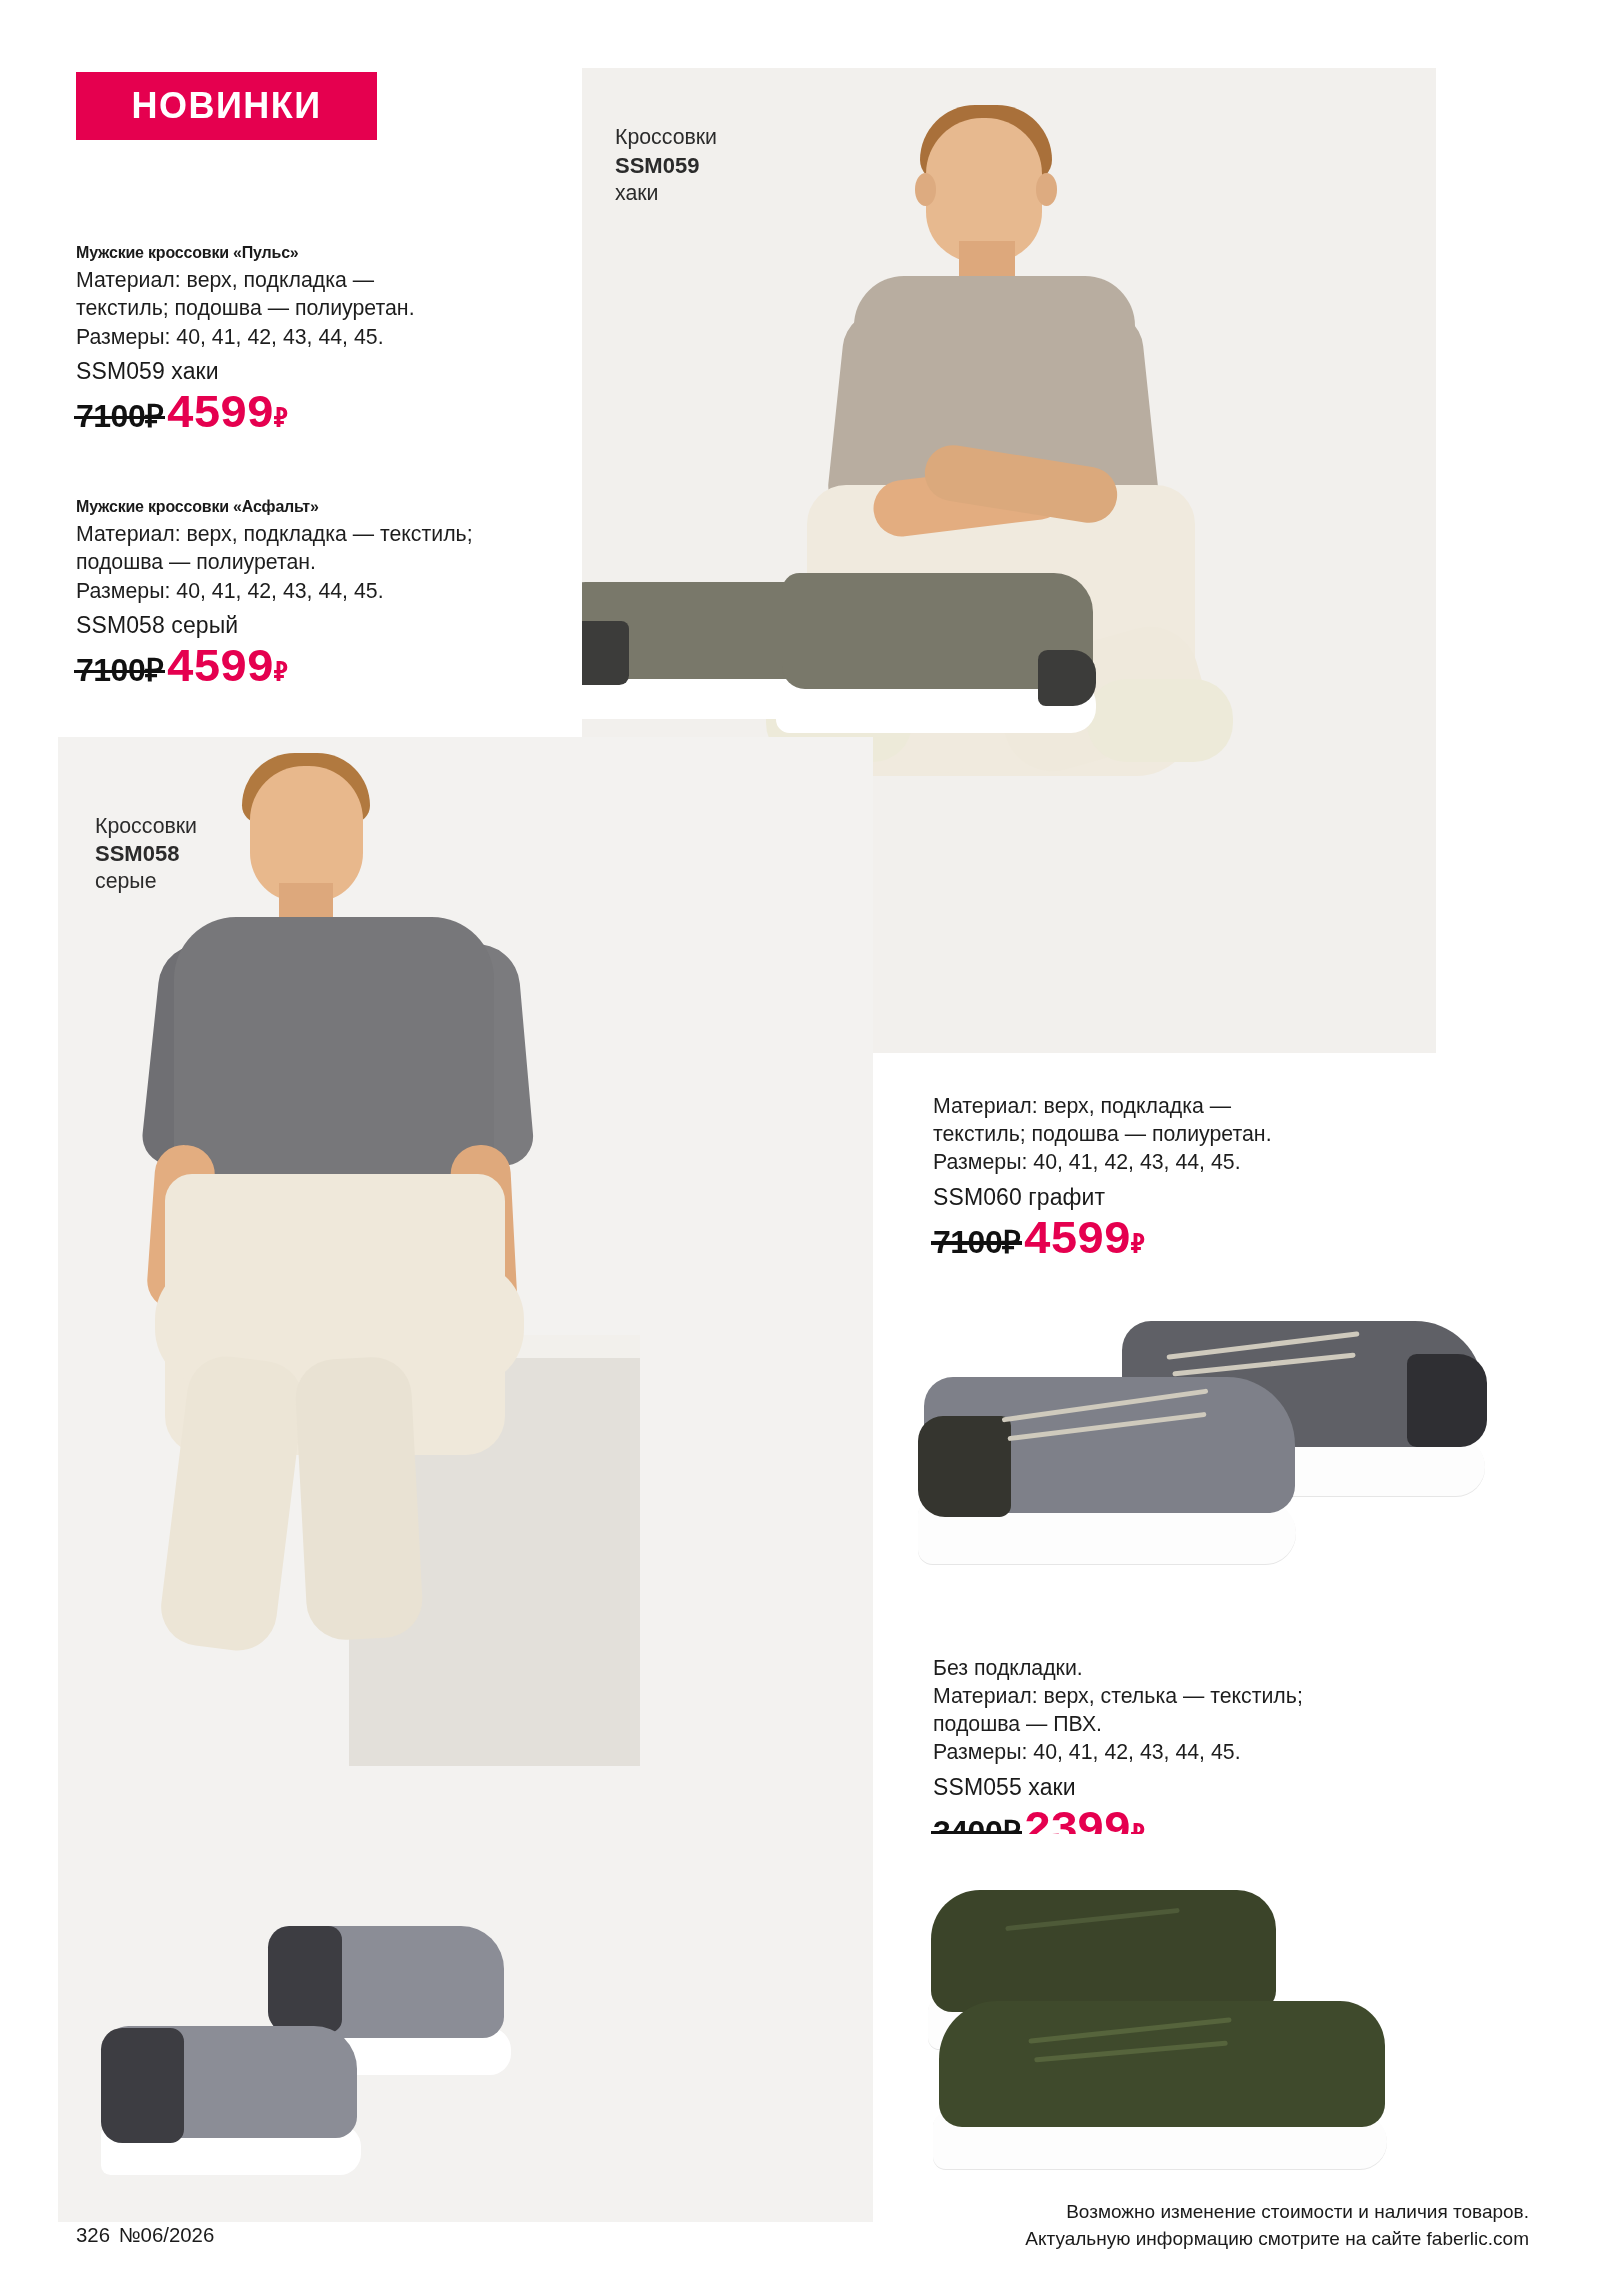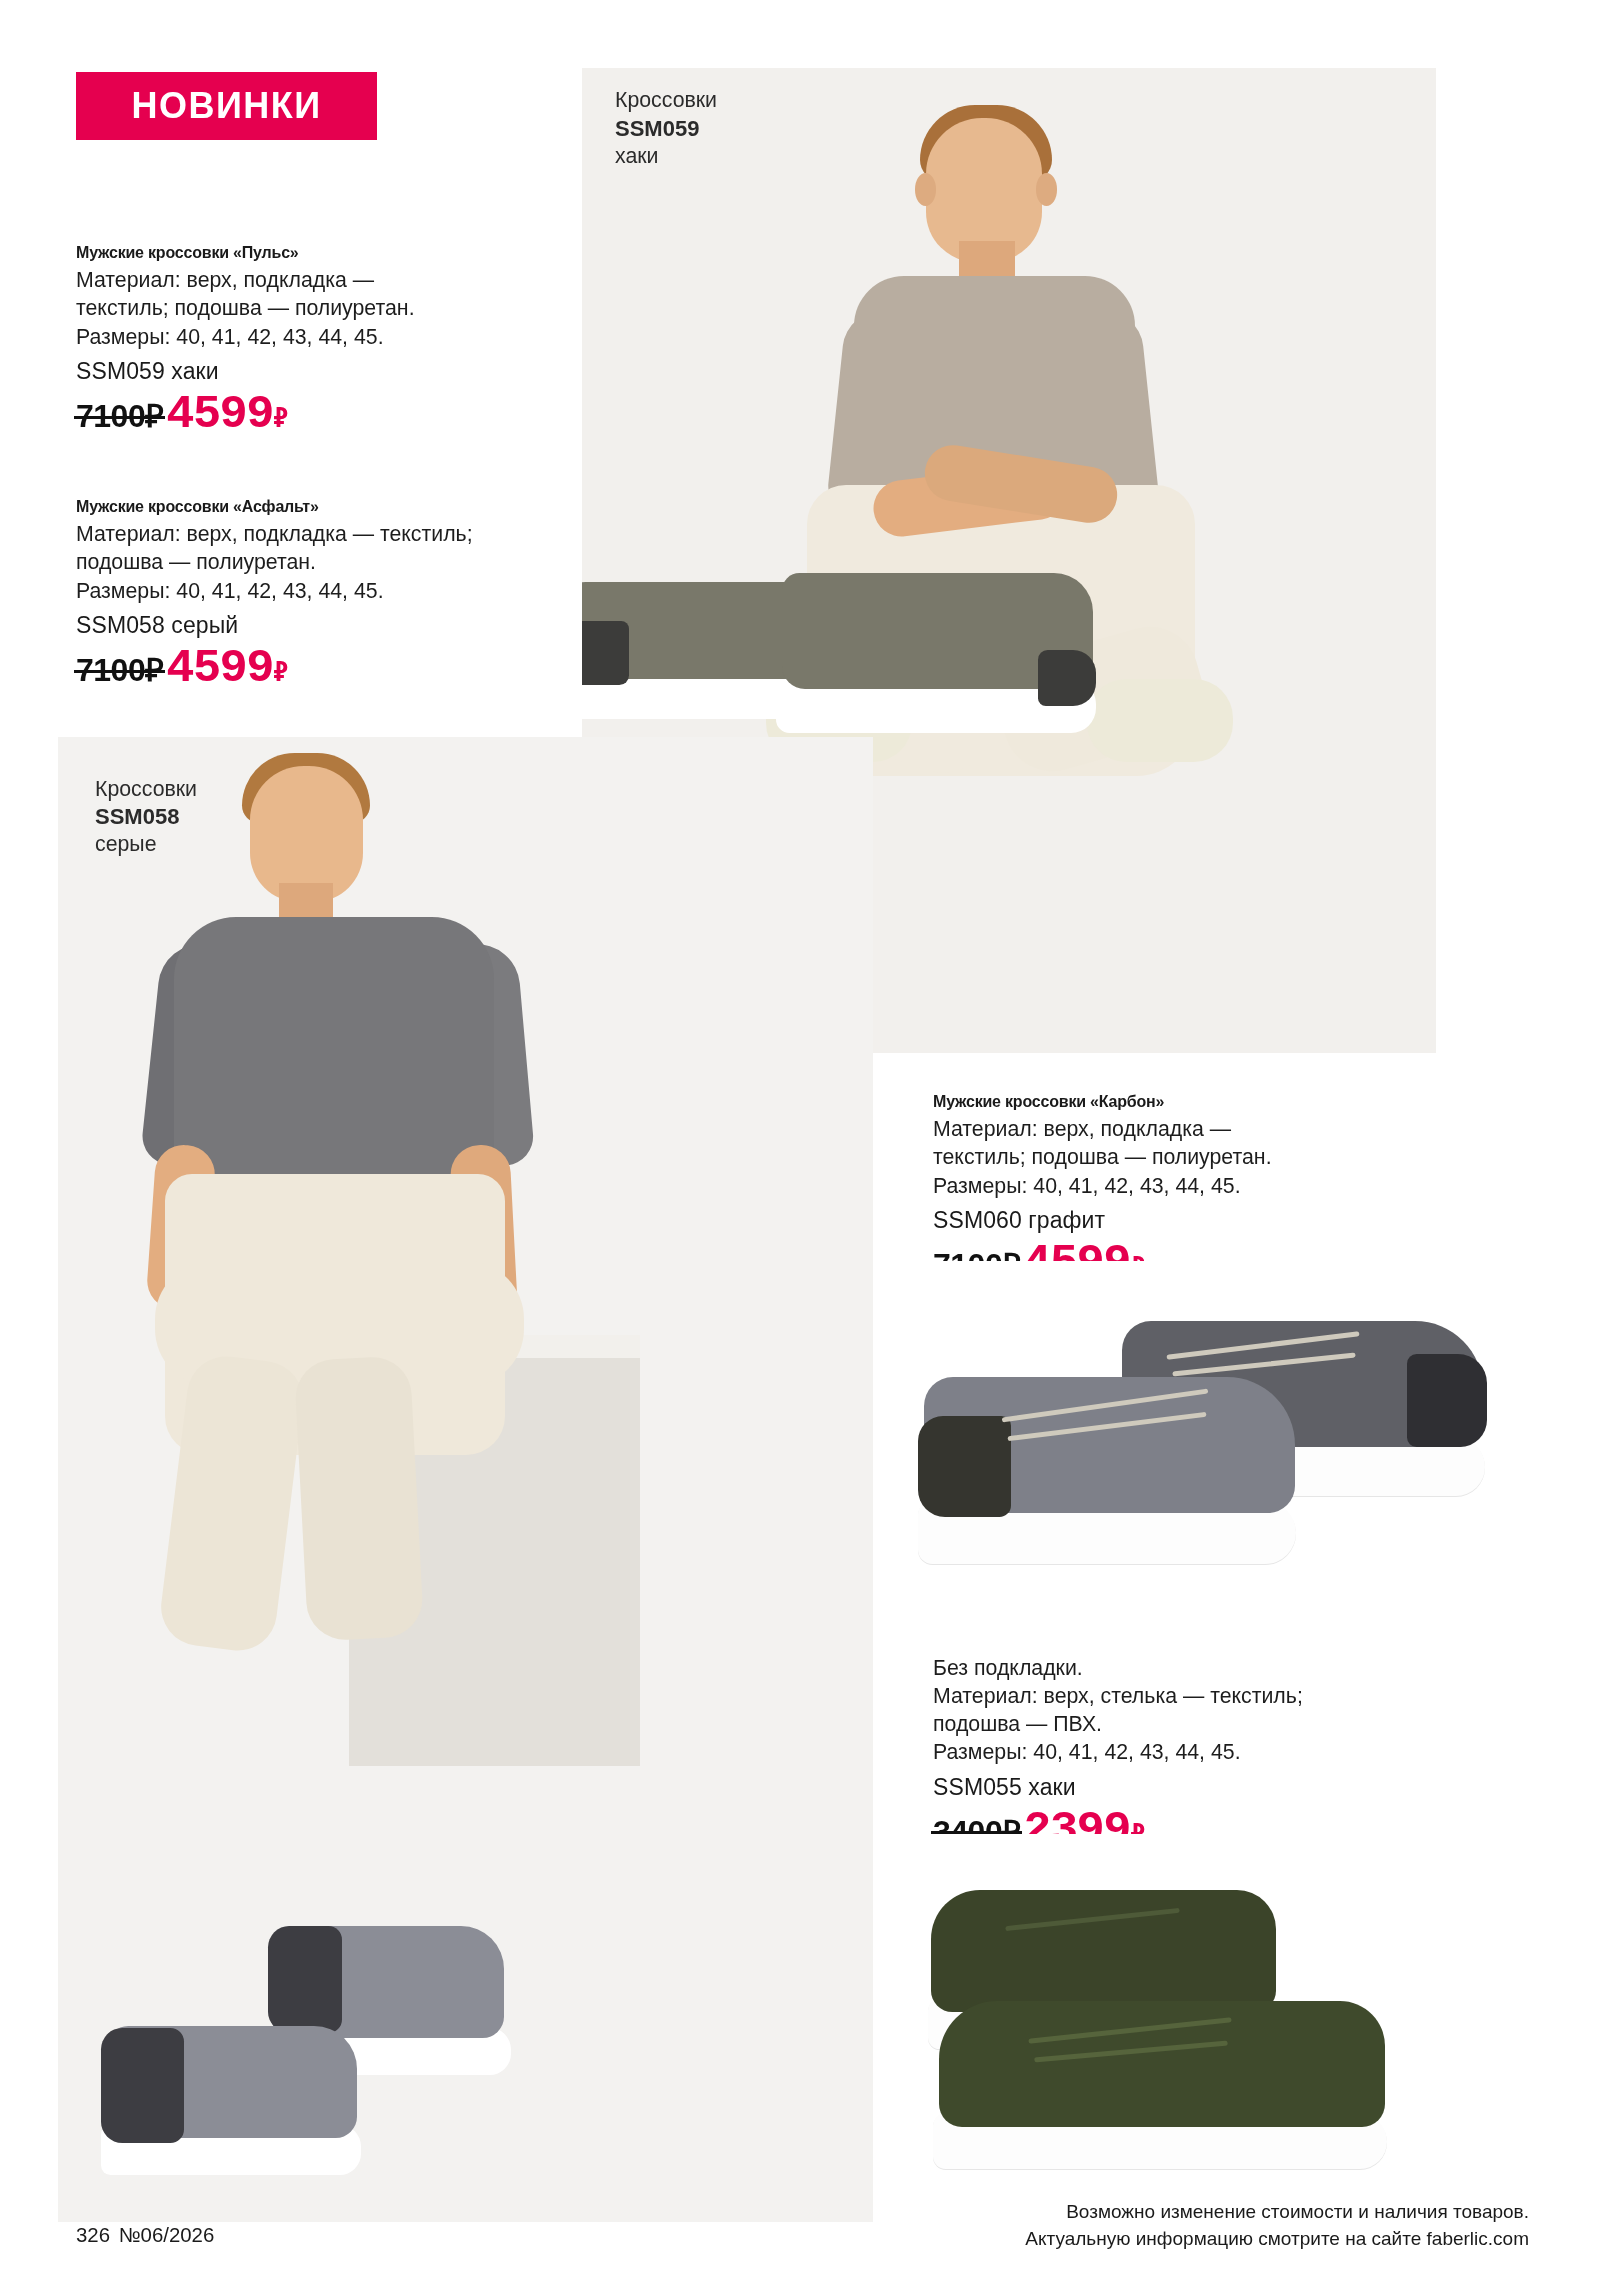--- a/index.html
+++ b/index.html
@@ -98,21 +98,21 @@
     overflow: hidden;
     background: #f3f1ee;
   }
   .photo .caption {
     position: absolute;
     z-index: 5;
     font-size: 21.3px;
     line-height: 1.28;
     color: #2b2b2b;
   }
-  .photo .caption .c1 { font-weight: 400; }
+  .photo .caption .c1 { font-weight: 400; margin-top: 37px; }
   .photo .caption .c2 { font-weight: bold; font-size: 22px; }
   .photo .caption .c3 { font-weight: 400; }
 
   
   #photo-model-1 { left: 582px; top: 68px; width: 854px; height: 985px; background: #f2f0ed; }
   #photo-model-1 .caption { left: 33px; top: 19.4px; }
 
   
   #photo-model-2 { left: 58px; top: 737px; width: 815px; height: 1485px; background: #f3f2f0; }
   #photo-model-2 .caption { left: 37px; top: 39px; }
@@ -287,21 +287,20 @@
   <div class="shoe-gray-dark" style="left:43px; top:1291px; width:83px; height:115px;"></div>
 
   <div class="caption">
     <div class="c1">Кроссовки</div>
     <div class="c2">SSM058</div>
     <div class="c3">серые</div>
   </div>
 </div>
 
 <div class="prod" id="prod-3" style="left:933px; top:1092px; width:505px;">
-  <div class="title">Мужские кроссовки «Карбон»</div>
   <div class="desc">Материал: верх, подкладка —</div>
   <div class="desc">текстиль; подошва — полиуретан.</div>
   <div class="desc">Размеры: 40, 41, 42, 43, 44, 45.</div>
   <div class="artrow">
     <span class="code">SSM060</span>
     <span class="color">графит</span>
   </div>
   <div class="priceline">
     <span class="oldprice">7100₽</span>
     <span class="newprice"><span>4599</span><span class="rub">₽</span></span>

